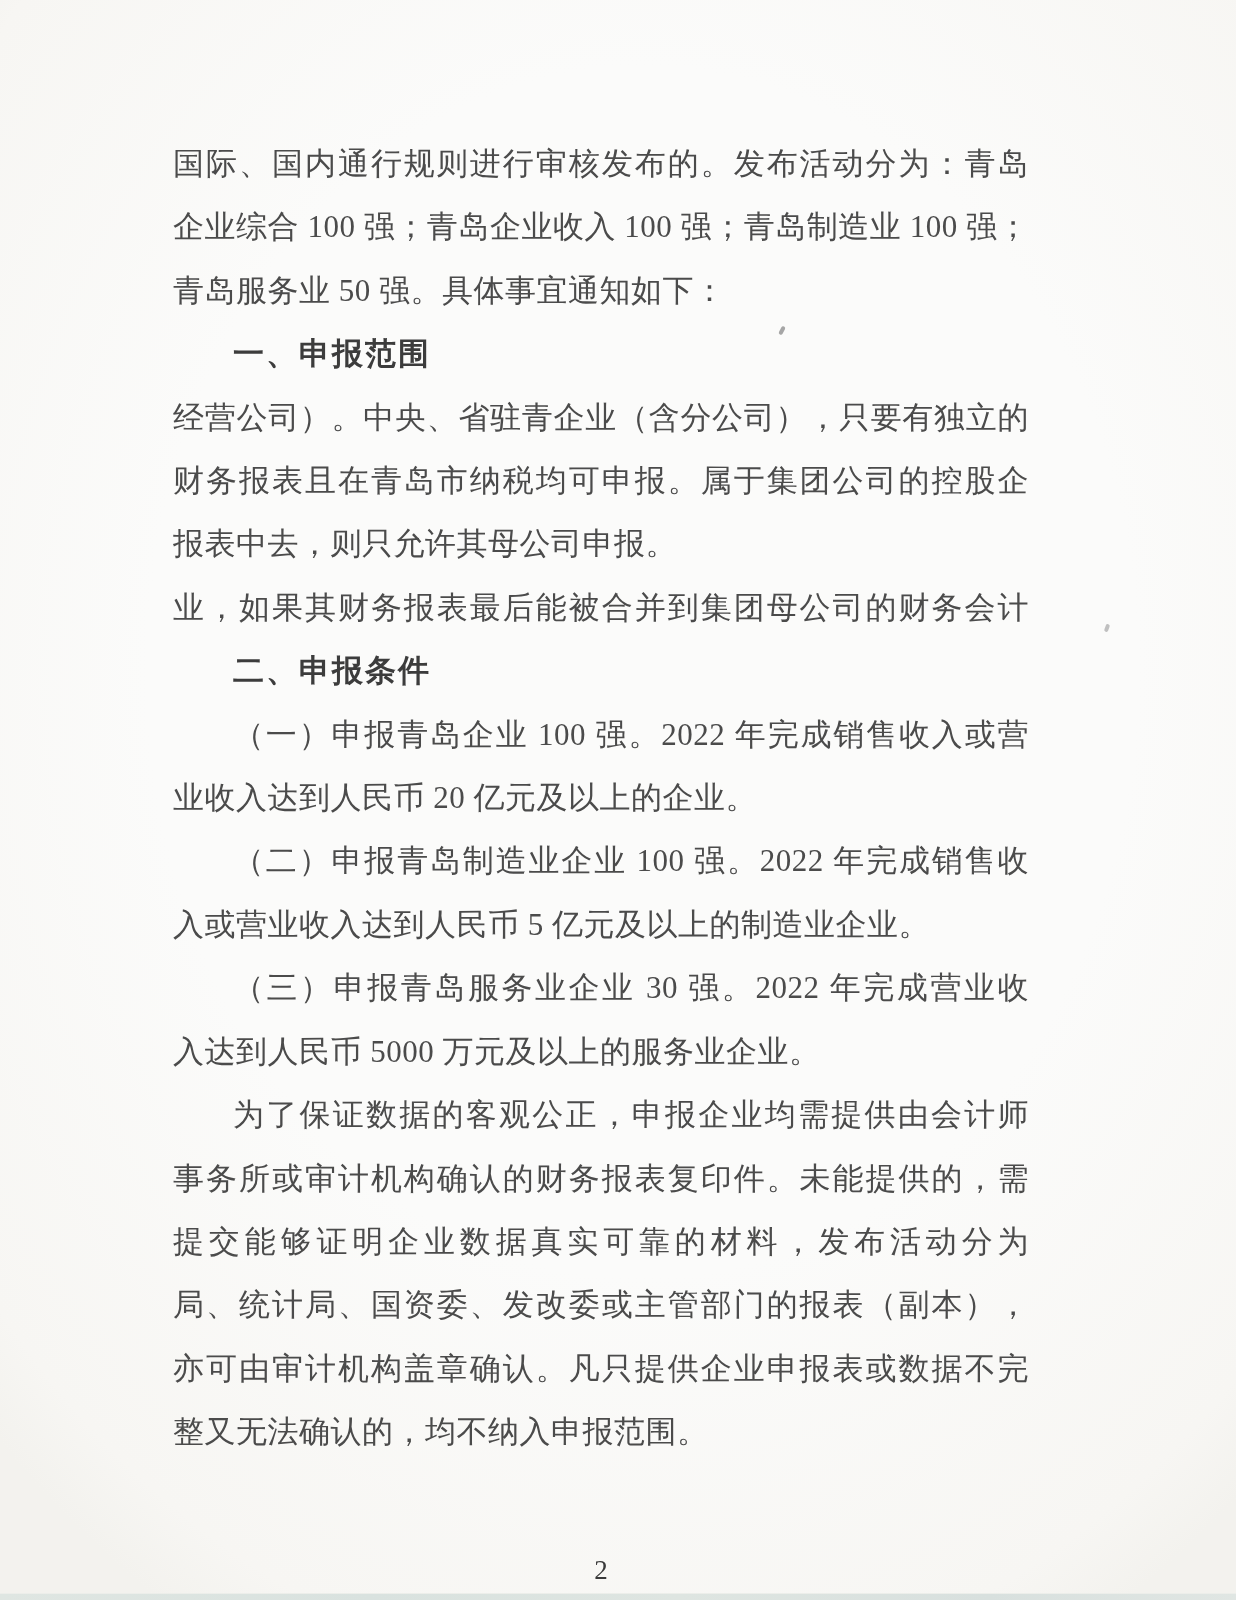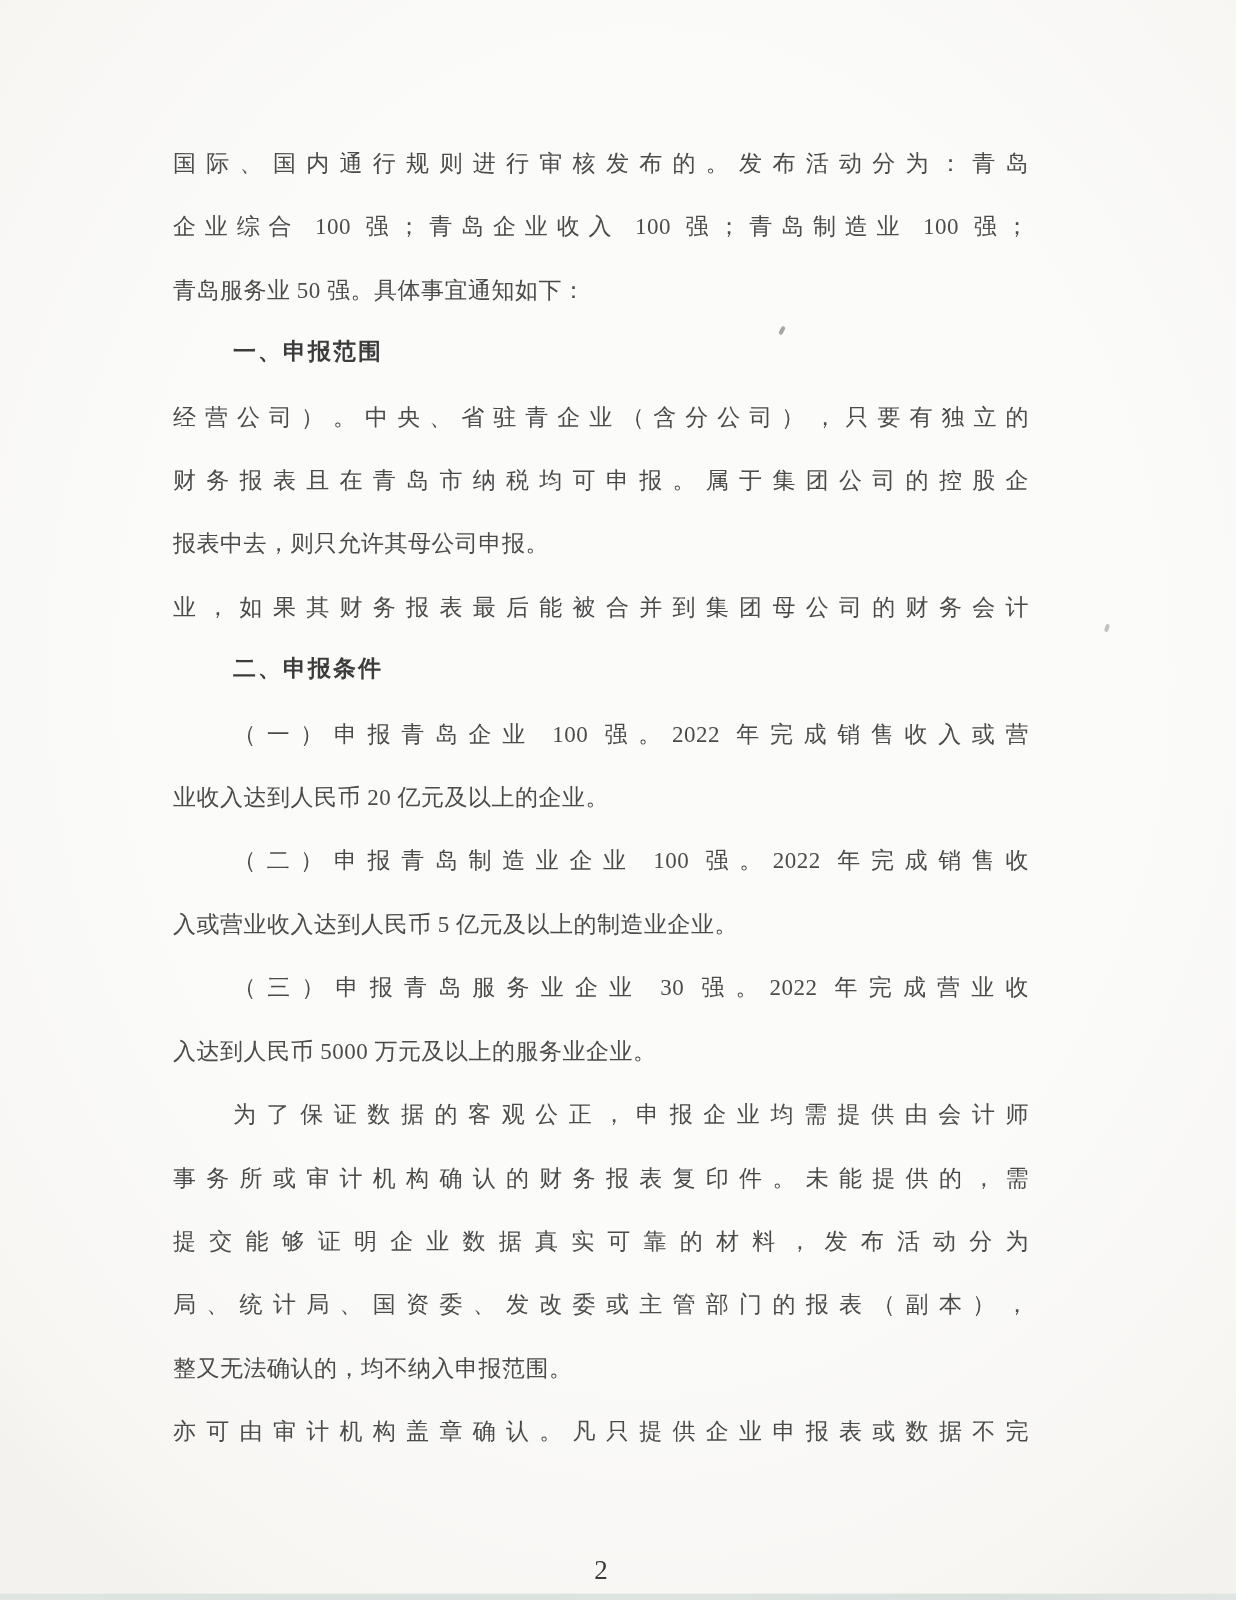--- a/index.html
+++ b/index.html
@@ -16,42 +16,42 @@
       radial-gradient(ellipse 900px 1100px at 52% 42%, #fbfbfa 55%, #f7f6f3 92%, #f3f2ee 100%);
     font-family: "Liberation Serif", "DejaVu Serif", serif;
   }
   .content {
     position: absolute;
     left: 173px;
     top: 132px;
     width: 856px;
   }
   .line {
-    font-size: 23px;
+    font-size: 31px;
     line-height: 63.4px;
     color: #4b4b4b;
     letter-spacing: 0.5px;
     text-align: justify;
     text-align-last: justify;
     white-space: normal;
   }
   .line.end {
     text-align: center;
     text-align-last: left;
   }
   .line.indent {
     text-indent: 60px;
   }
   .line.heading {
     text-align: right;
     text-align-last: left;
     text-indent: 60px;
     font-weight: bold;
     color: #3c3c3c;
-    font-family: Liberation Mono, monospace;
+    font-family: Liberation Serif, serif;
     letter-spacing: 2px;
   }
   .footer {
     position: absolute;
     left: 173px;
     top: 1553px;
     width: 856px;
     text-align: center;
     font-size: 27px;
     line-height: 34px;
@@ -107,22 +107,22 @@
     <div class="line indent">（一）申报青岛企业 100 强。2022 年完成销售收入或营</div>
     <div class="line end">业收入达到人民币 20 亿元及以上的企业。</div>
     <div class="line indent">（二）申报青岛制造业企业 100 强。2022 年完成销售收</div>
     <div class="line end">入或营业收入达到人民币 5 亿元及以上的制造业企业。</div>
     <div class="line indent">（三）申报青岛服务业企业 30 强。2022 年完成营业收</div>
     <div class="line end">入达到人民币 5000 万元及以上的服务业企业。</div>
     <div class="line indent">为了保证数据的客观公正，申报企业均需提供由会计师</div>
     <div class="line">事务所或审计机构确认的财务报表复印件。未能提供的，需</div>
     <div class="line">提交能够证明企业数据真实可靠的材料，发布活动分为</div>
     <div class="line">局、统计局、国资委、发改委或主管部门的报表（副本），</div>
+    <div class="line">亦可由审计机构盖章确认。凡只提供企业申报表或数据不完</div>
     <div class="line end">整又无法确认的，均不纳入申报范围。</div>
-    <div class="line">亦可由审计机构盖章确认。凡只提供企业申报表或数据不完</div>
   </div>
 
   <div class="footer">2</div>
 
   <div class="speck-1"></div>
   <div class="speck-2"></div>
   <div class="scan-strip"></div>
 
 </div>
 

